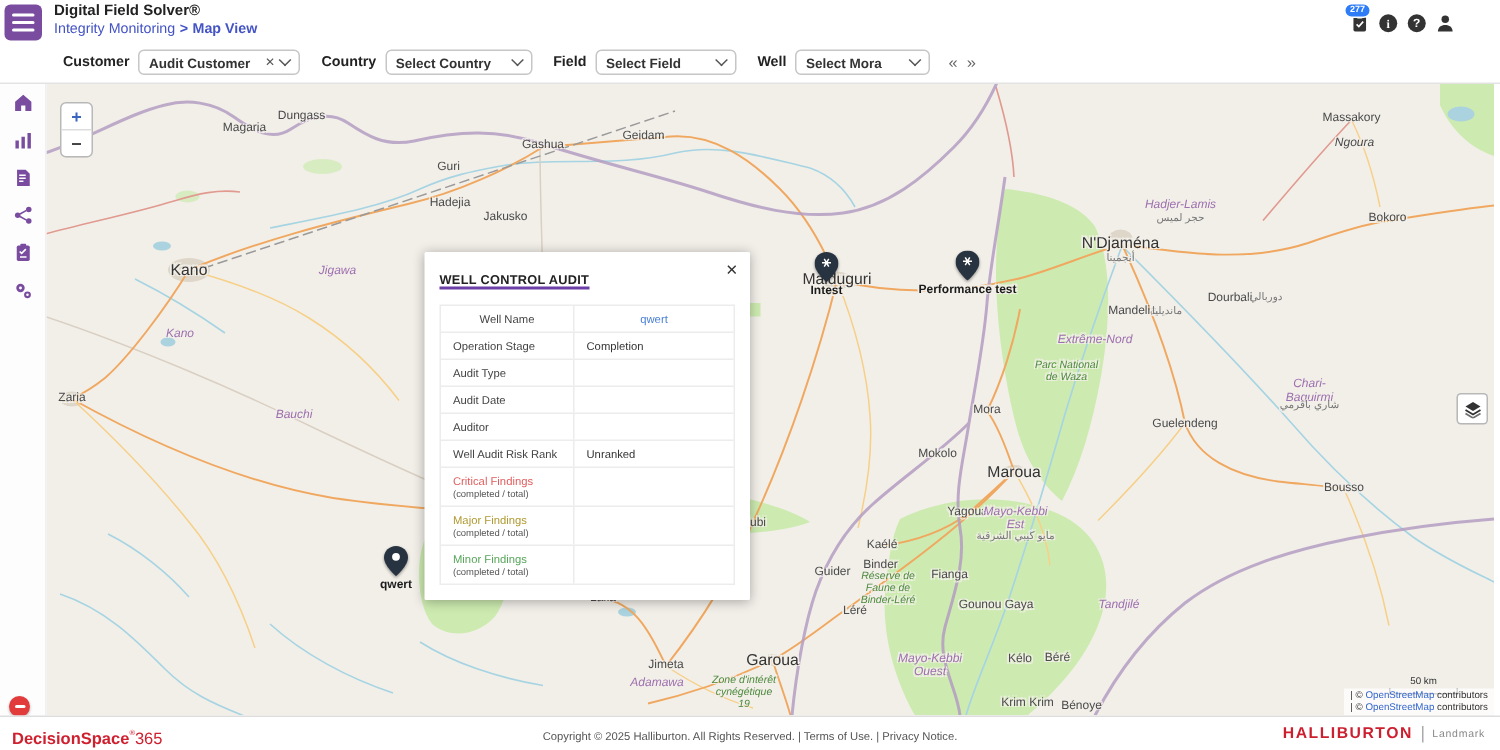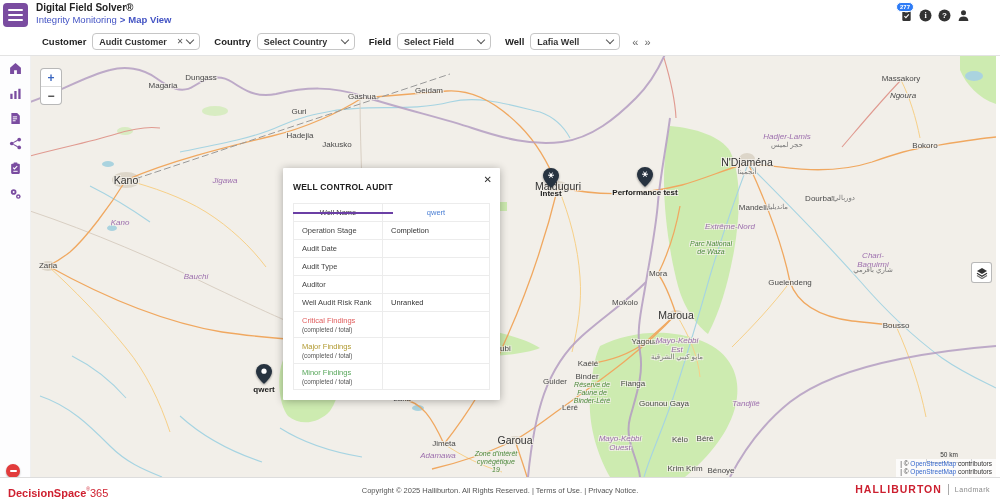--- a/index.html
+++ b/index.html
@@ -79,21 +79,21 @@
   .scale-bar{width:46px;height:4px;border:1px solid #555;border-top:none;box-sizing:border-box;}
   .attrib{position:absolute;right:0;bottom:0;z-index:14;background:rgba(255,255,255,.75);padding:1px 4px;
           font-size:6.5px;color:#333;text-align:right;line-height:8px;}
   .attr-link{color:#3366cc;cursor:pointer;}
 
   
   .popup{position:absolute;left:253px;top:112px;width:217px;background:#fff;z-index:20;
          box-shadow:0 1px 8px rgba(0,0,0,.3);border-radius:1px;}
   .popup-head{position:relative;padding:8px 10px 0 10px;height:22px;box-sizing:content-box;}
   .popup-title{display:inline-block;font-size:8.5px;font-weight:bold;letter-spacing:.2px;color:#222;
-               border-bottom:2px solid #6b3fa5;padding-bottom:20px;}
+               border-bottom:2px solid #6b3fa5;padding-bottom:0;}
   .popup-close{position:absolute;right:8px;top:6px;font-size:10px;color:#333;cursor:pointer;}
   .ptable{margin:5px 10px 10px 10px;border:1px solid #ececec;}
   .prow{display:flex;border-top:1px solid #ececec;}
   .prow:first-child{border-top:none;text-align:center;}
   .pcell{padding:4px 8px;font-size:7.5px;color:#444;box-sizing:border-box;}
   .plabel{width:88px;flex:0 0 auto;}
   .psub{font-size:6.3px;color:#555;margin-top:1px;}
   .pvalue{flex:1;border-left:1px solid #ececec;color:#333;}
   .pvalue.link{color:#4a7fd4;cursor:pointer;}
   .plabel.critical > div:first-child{color:#e05c5c;}
@@ -179,21 +179,21 @@
         <div class="fgroup">
           <span class="flabel">Field</span>
           <div class="fselect">
             <span class="fvalue">Select Field</span>
             <span class="chev"></span>
           </div>
         </div>
         <div class="fgroup">
           <span class="flabel">Well</span>
           <div class="fselect">
-            <span class="fvalue">Lafia Well</span>
+            <span class="fvalue">Select Mora</span>
             <span class="chev"></span>
           </div>
         </div>
       </div>
     <span class="pager">«</span>
     <span class="pager">»</span>
   </div>
 
   <nav class="sidebar">
     <div id="sideicons">
@@ -455,27 +455,27 @@
             <div class="pcell pvalue link">qwert</div>
           </div>
           <div class="prow">
             <div class="pcell plabel">
               <div>Operation Stage</div>
             </div>
             <div class="pcell pvalue">Completion</div>
           </div>
           <div class="prow">
             <div class="pcell plabel">
+              <div>Audit Type</div>
+            </div>
+            <div class="pcell pvalue"></div>
+          </div>
+          <div class="prow">
+            <div class="pcell plabel">
               <div>Audit Date</div>
-            </div>
-            <div class="pcell pvalue"></div>
-          </div>
-          <div class="prow">
-            <div class="pcell plabel">
-              <div>Audit Type</div>
             </div>
             <div class="pcell pvalue"></div>
           </div>
           <div class="prow">
             <div class="pcell plabel">
               <div>Auditor</div>
             </div>
             <div class="pcell pvalue"></div>
           </div>
           <div class="prow">

